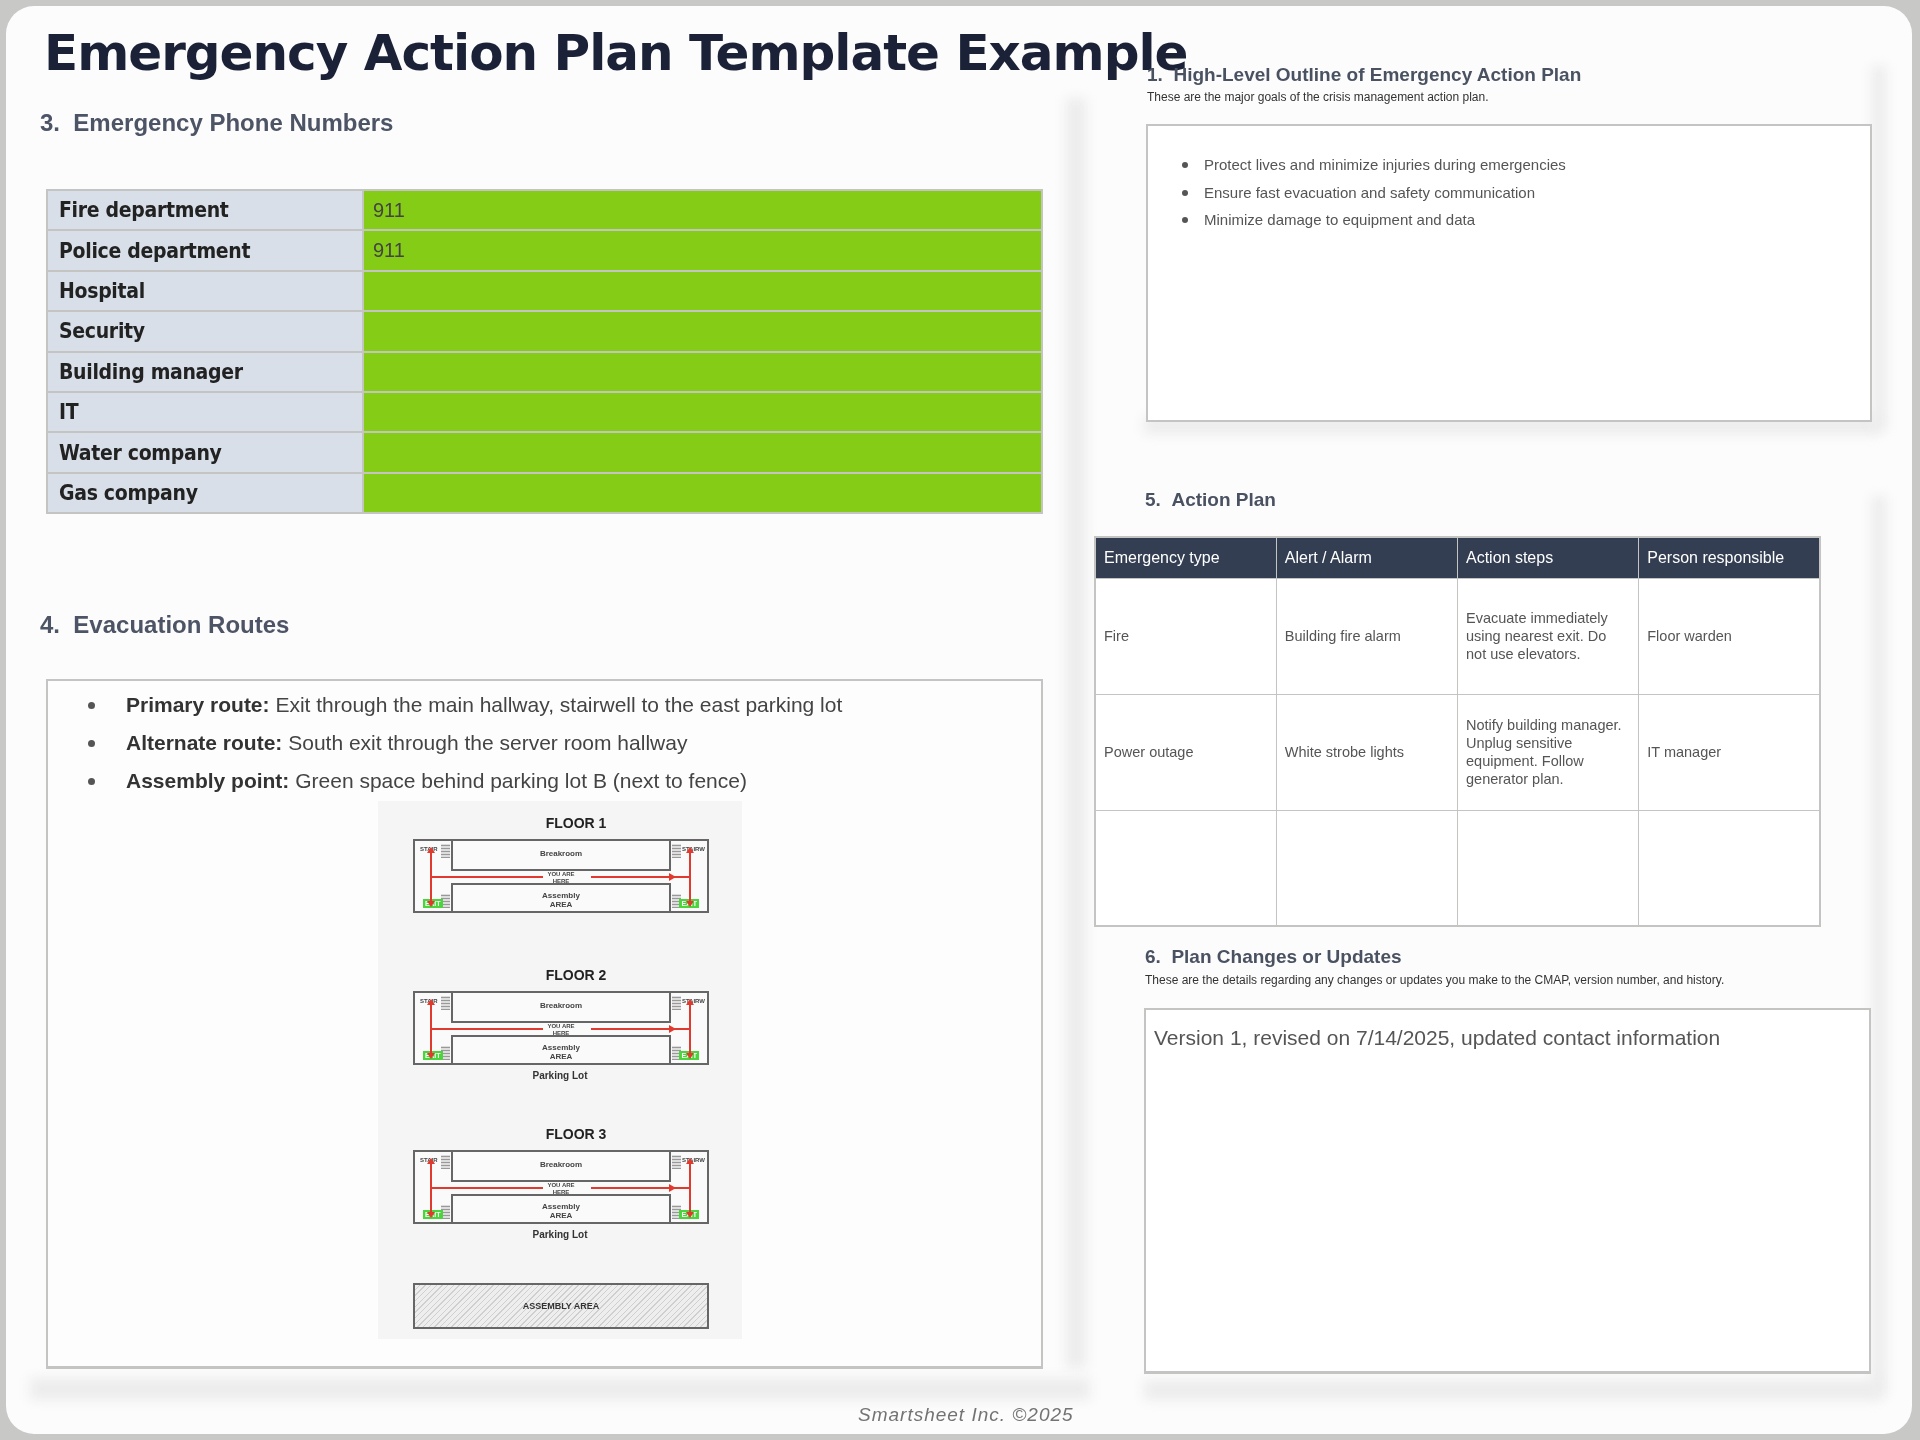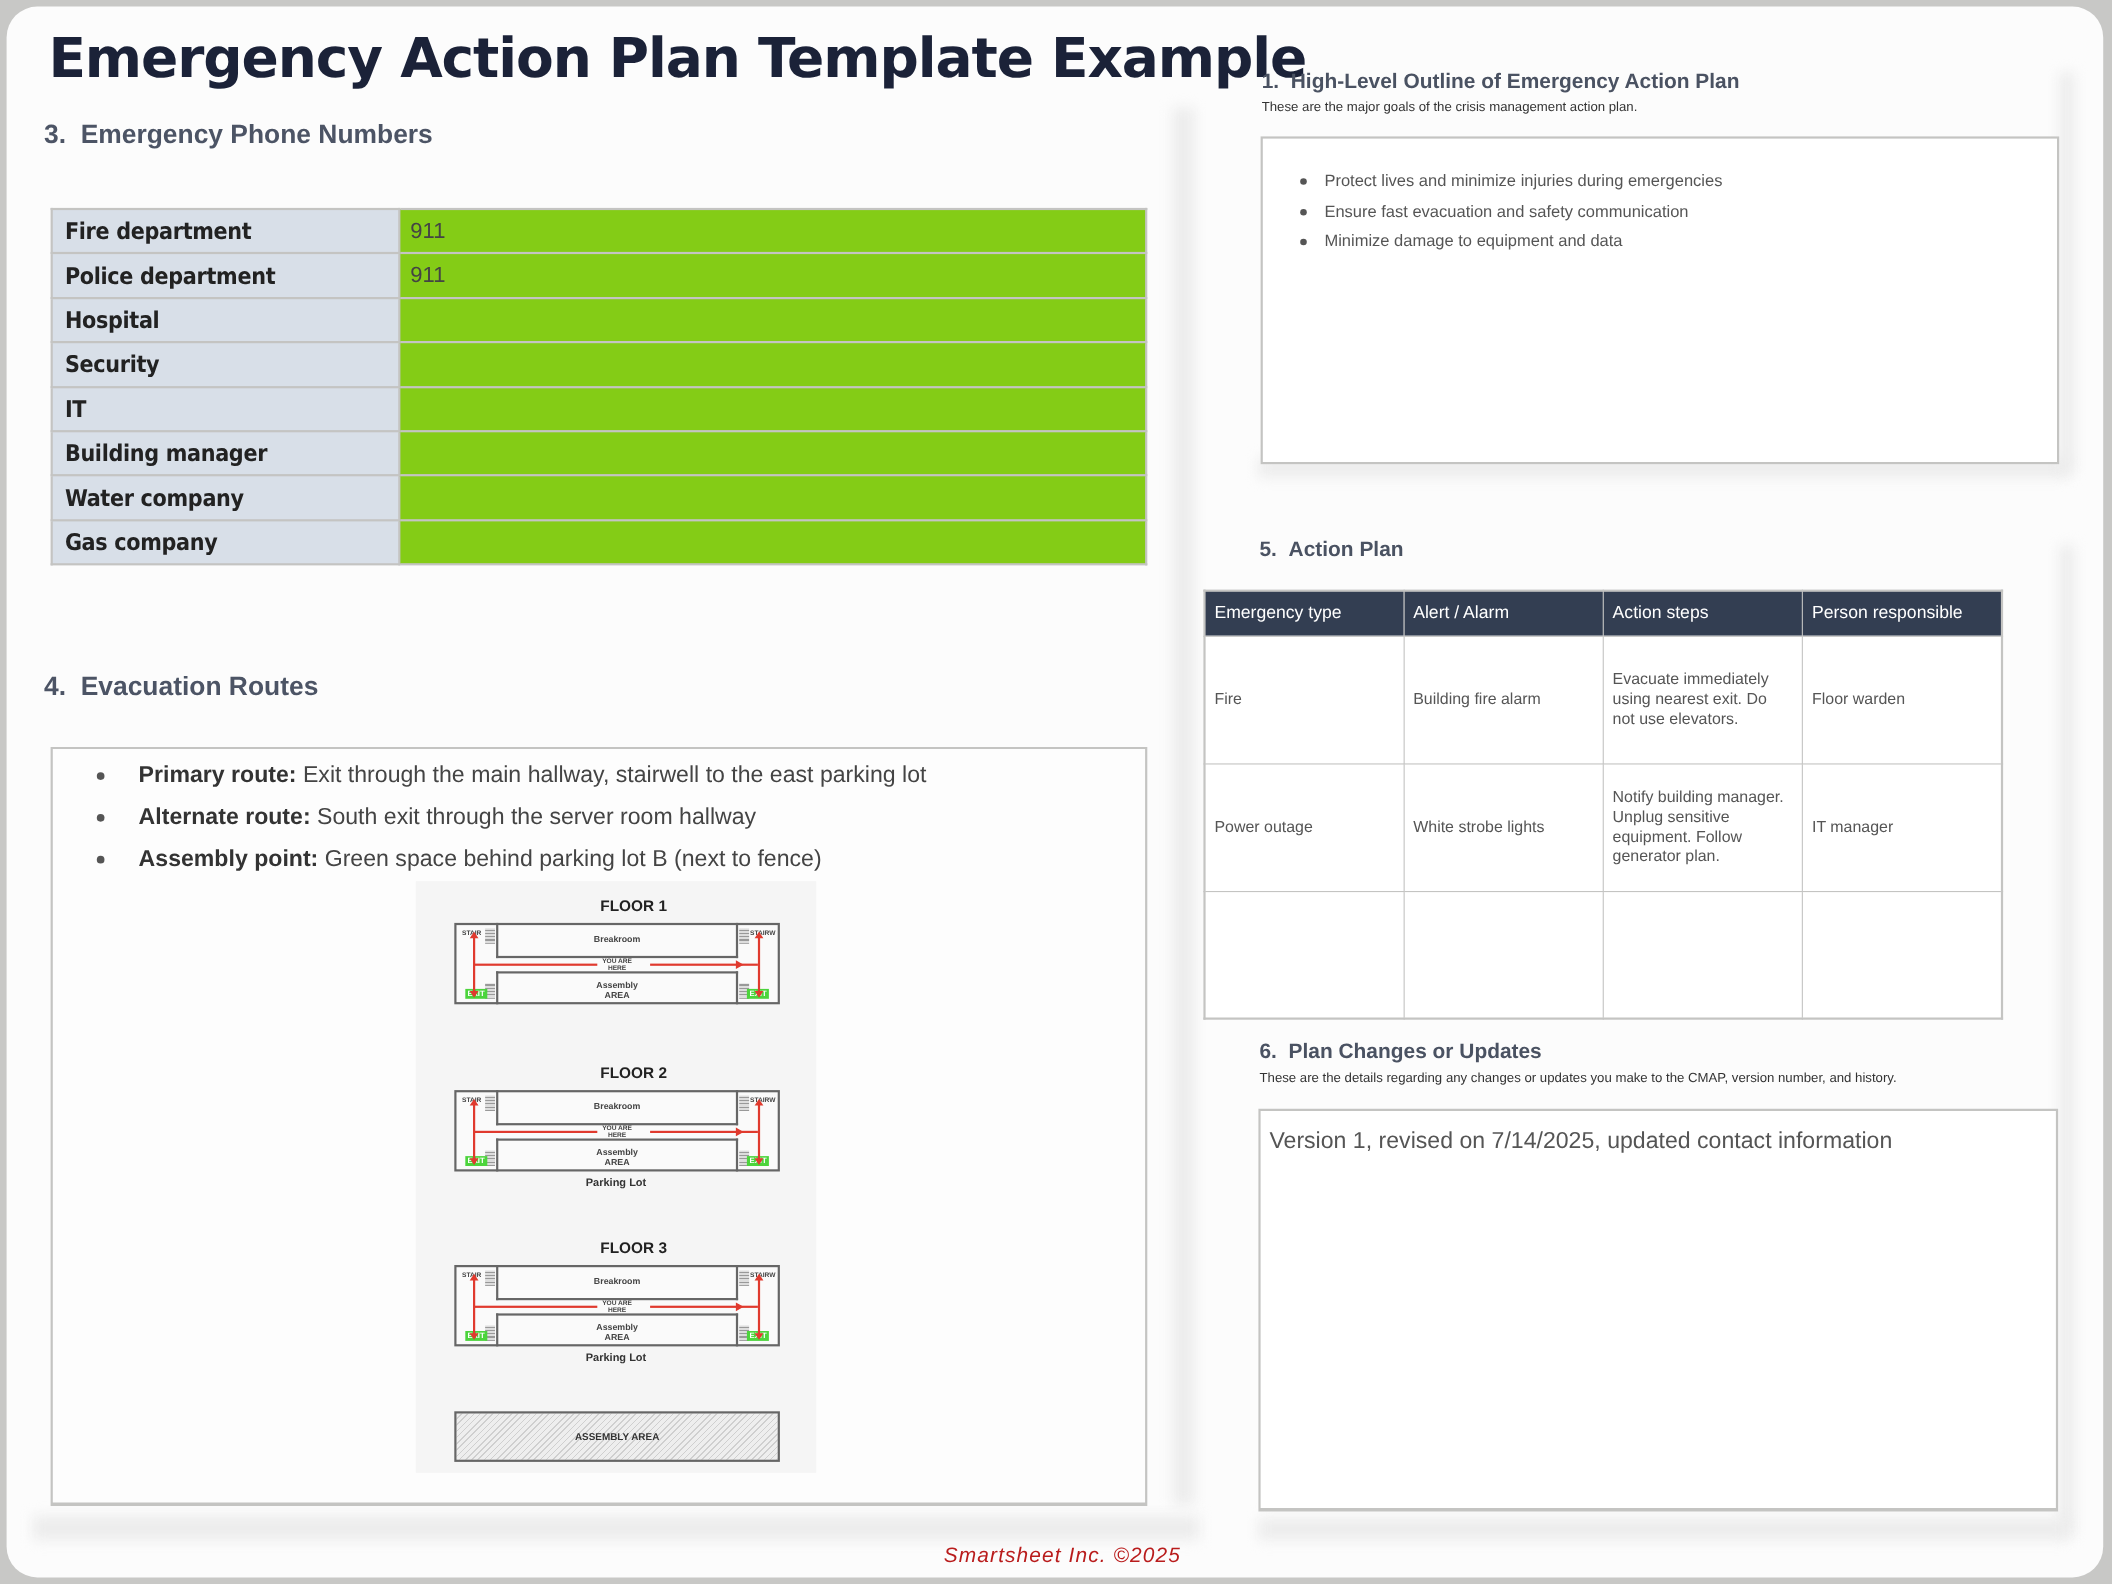--- a/index.html
+++ b/index.html
@@ -98,21 +98,21 @@
   }
 
   .updates-box {
     position: absolute; left: 1138px; top: 1002px; width: 727px; height: 366px;
     border: 2px solid #c4c4c2; border-bottom-width: 3px; background: #fff;
   }
   .updates-text { position: absolute; left: 8px; top: 16px; font-size: 21px; color: #555; }
 
   .footer {
     position: absolute; left: 852px; top: 1398px; font-style: italic; font-size: 19px;
-    color: #b91c1c; letter-spacing: 1px;
+    color: #737373; letter-spacing: 1px;
   }
 </style>
 </head>
 <body>
 
 <div class="page">
 
   <div class="main-title">Emergency Action Plan Template Example</div>
 
   <div class="panel-shadow" style="left:1060px;top:92px;width:20px;height:1270px;"></div>
@@ -138,25 +138,25 @@
         </tr>
         <tr>
           <td class="label">Hospital</td>
           <td class="value"></td>
         </tr>
         <tr>
           <td class="label">Security</td>
           <td class="value"></td>
         </tr>
         <tr>
+          <td class="label">Building manager</td>
+          <td class="value"></td>
+        </tr>
+        <tr>
           <td class="label">IT</td>
-          <td class="value"></td>
-        </tr>
-        <tr>
-          <td class="label">Building manager</td>
           <td class="value"></td>
         </tr>
         <tr>
           <td class="label">Water company</td>
           <td class="value"></td>
         </tr>
         <tr>
           <td class="label">Gas company</td>
           <td class="value"></td>
         </tr>

